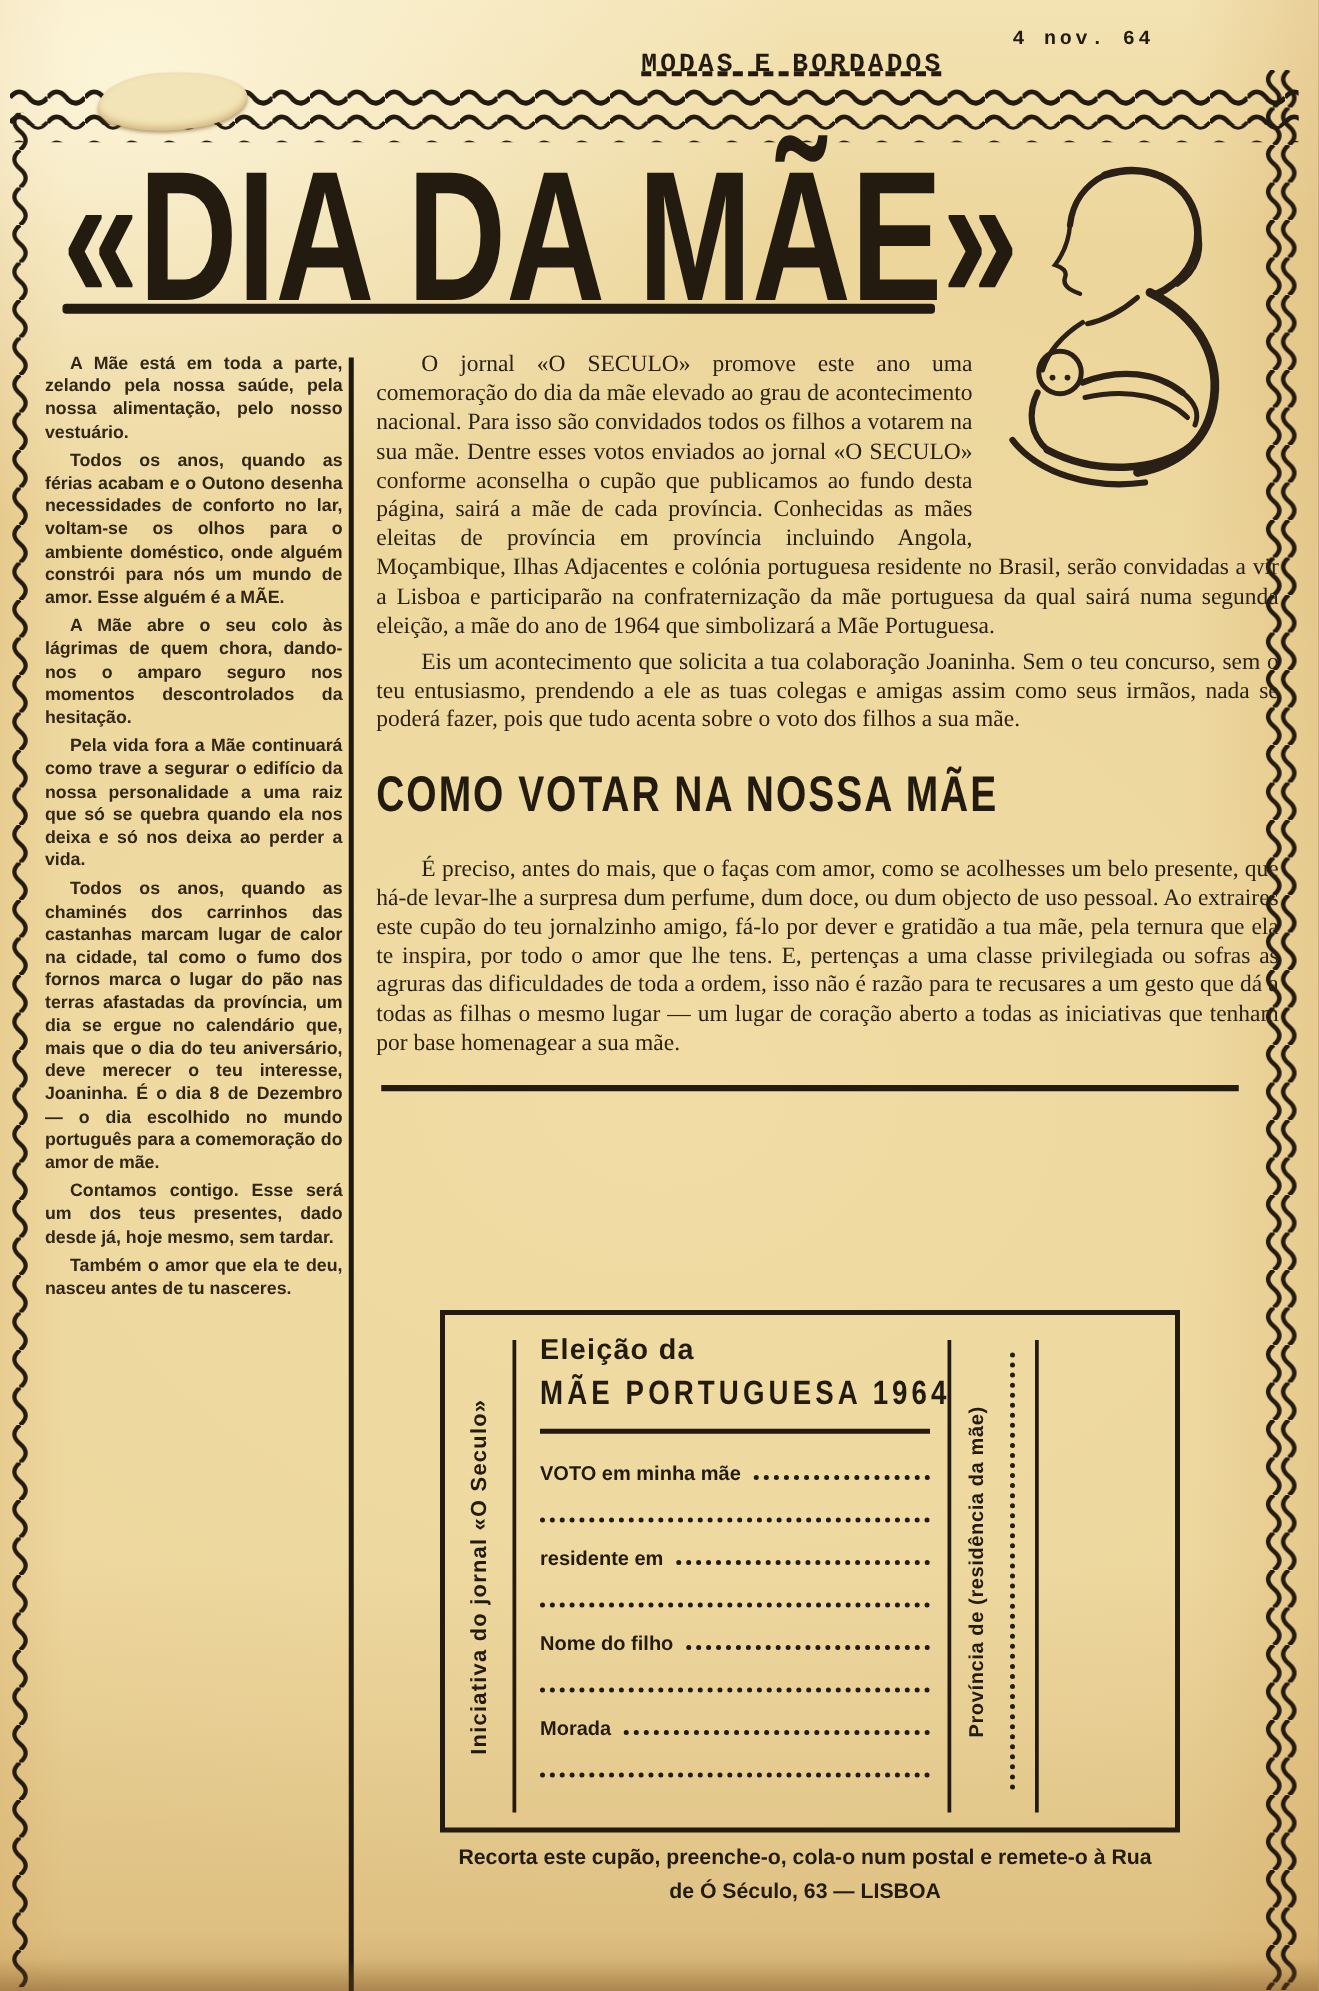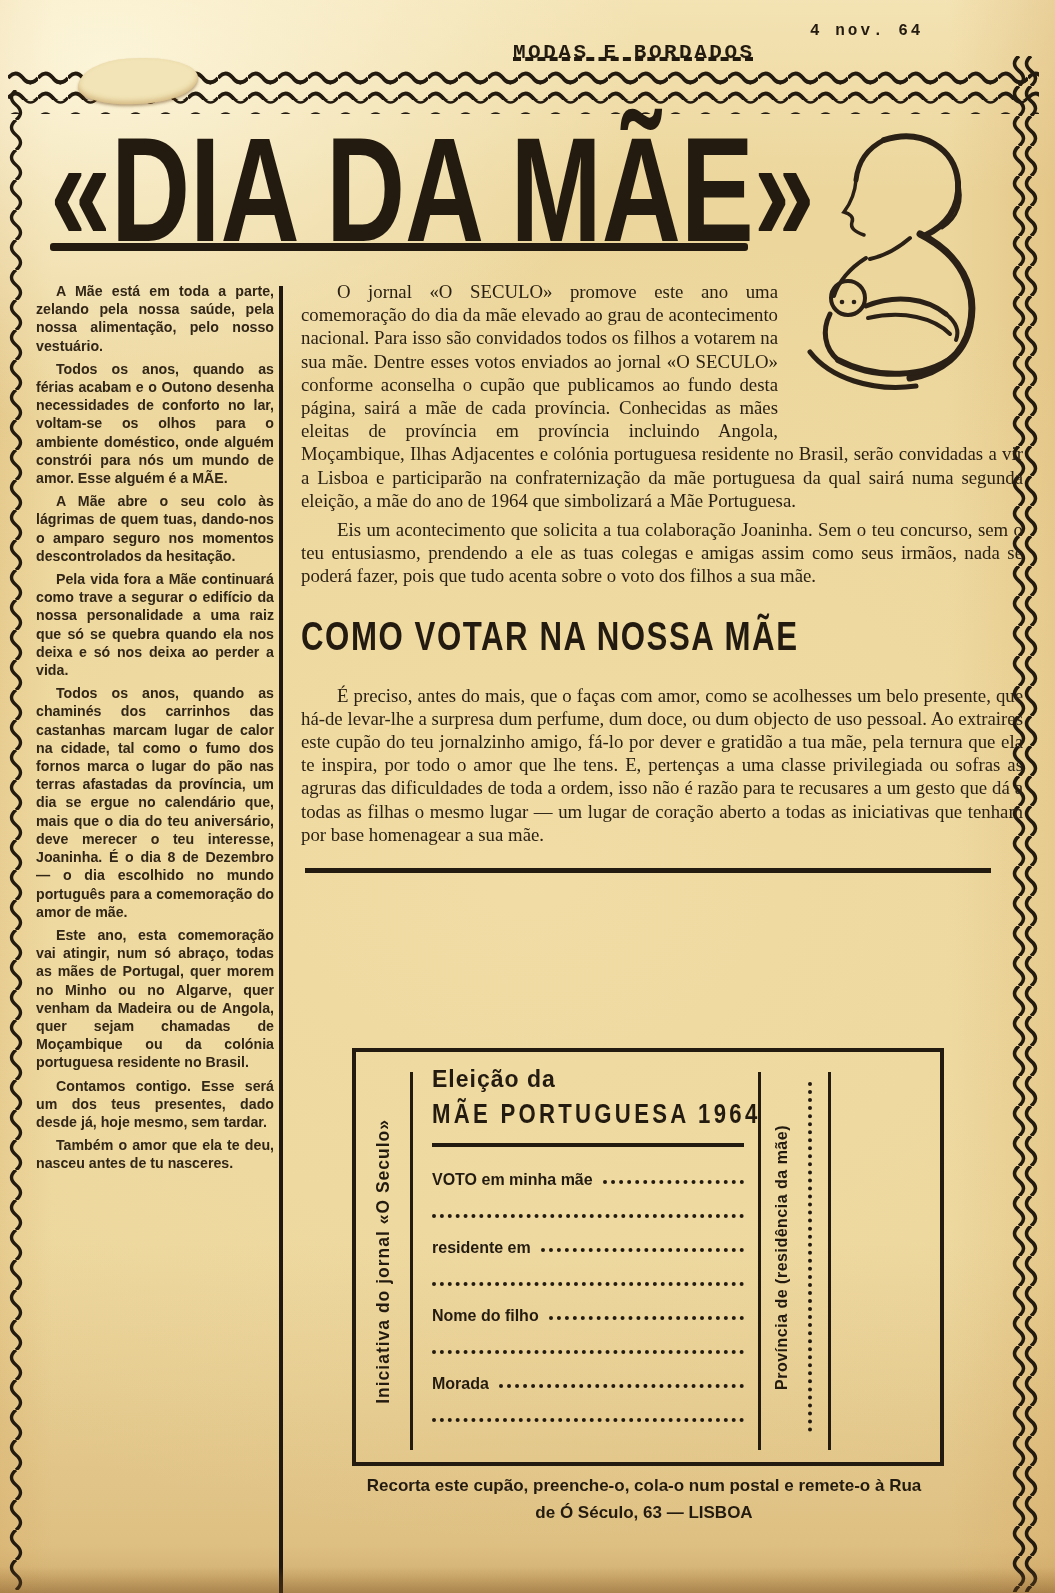--- a/index.html
+++ b/index.html
@@ -167,24 +167,23 @@
       <path d="M76 192 C112 184 142 192 158 208" stroke-width="4"></path>
       <path d="M46 234 C84 254 134 252 162 230" stroke-width="6"></path>
       <path d="M18 226 C38 252 80 266 124 260" stroke-width="5"></path>
       <path d="M154 188 C164 196 168 204 164 214" stroke-width="4"></path>
     </g>
   </svg>
 
   <div class="left-col">
     <p>A Mãe está em toda a parte, zelando pela nossa saúde, pela nossa alimentação, pelo nosso vestuário.</p>
     <p>Todos os anos, quando as férias acabam e o Outono desenha necessidades de conforto no lar, voltam-se os olhos para o ambiente doméstico, onde alguém constrói para nós um mundo de amor. Esse alguém é a MÃE.</p>
-    <p>A Mãe abre o seu colo às lágrimas de quem tuas, dando-nos o amparo seguro nos momentos descontrolados da hesitação.</p>
+    <p>A Mãe abre o seu colo às lágrimas de quem chora, dando-nos o amparo seguro nos momentos descontrolados da hesitação.</p>
     <p>Pela vida fora a Mãe continuará como trave a segurar o edifício da nossa personalidade a uma raiz que só se quebra quando ela nos deixa e só nos deixa ao perder a vida.</p>
     <p>Todos os anos, quando as chaminés dos carrinhos das castanhas marcam lugar de calor na cidade, tal como o fumo dos fornos marca o lugar do pão nas terras afastadas da província, um dia se ergue no calendário que, mais que o dia do teu aniversário, deve merecer o teu interesse, Joaninha. É o dia 8 de Dezembro — o dia escolhido no mundo português para a comemoração do amor de mãe.</p>
-    <p>Este ano, esta comemoração vai atingir, num só abraço, todas as mães de Portugal, quer morem no Minho ou no Algarve, quer venham da Madeira ou de Angola, quer sejam chamadas de Moçambique ou da colónia portuguesa residente no Brasil.</p>
     <p>Contamos contigo. Esse será um dos teus presentes, dado desde já, hoje mesmo, sem tardar.</p>
     <p>Também o amor que ela te deu, nasceu antes de tu nasceres.</p>
   </div>
 
   <div class="col-divider"></div>
 
   <div class="main-col">
     <div class="article">
       <div class="illu-float"></div>
       <p>O jornal «O SECULO» promove este ano uma comemoração do dia da mãe elevado ao grau de acontecimento nacional. Para isso são convidados todos os filhos a votarem na sua mãe. Dentre esses votos enviados ao jornal «O SECULO» conforme aconselha o cupão que publicamos ao fundo desta página, sairá a mãe de cada província. Conhecidas as mães eleitas de província em província incluindo Angola, Moçambique, Ilhas Adjacentes e colónia portuguesa residente no Brasil, serão convidadas a vir a Lisboa e participarão na confraternização da mãe portuguesa da qual sairá numa segunda eleição, a mãe do ano de 1964 que simbolizará a Mãe Portuguesa.</p>

